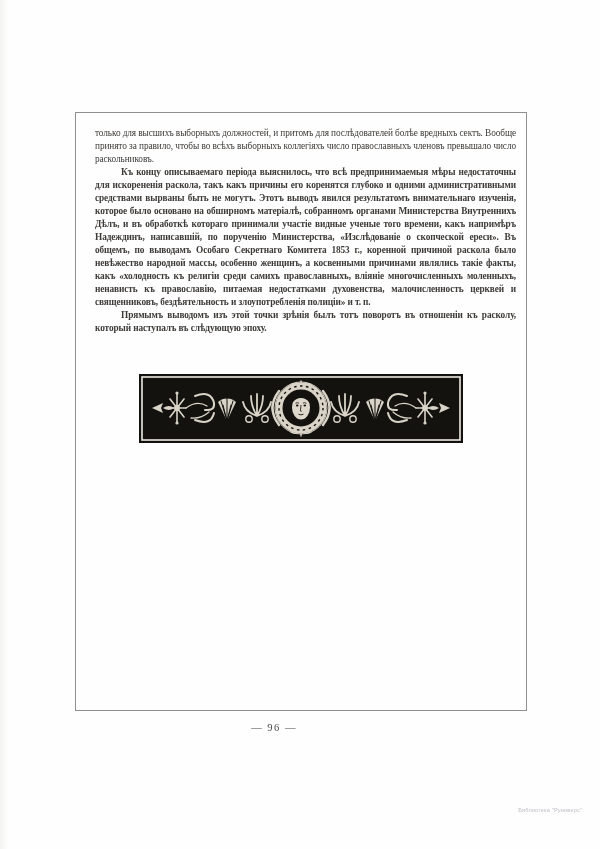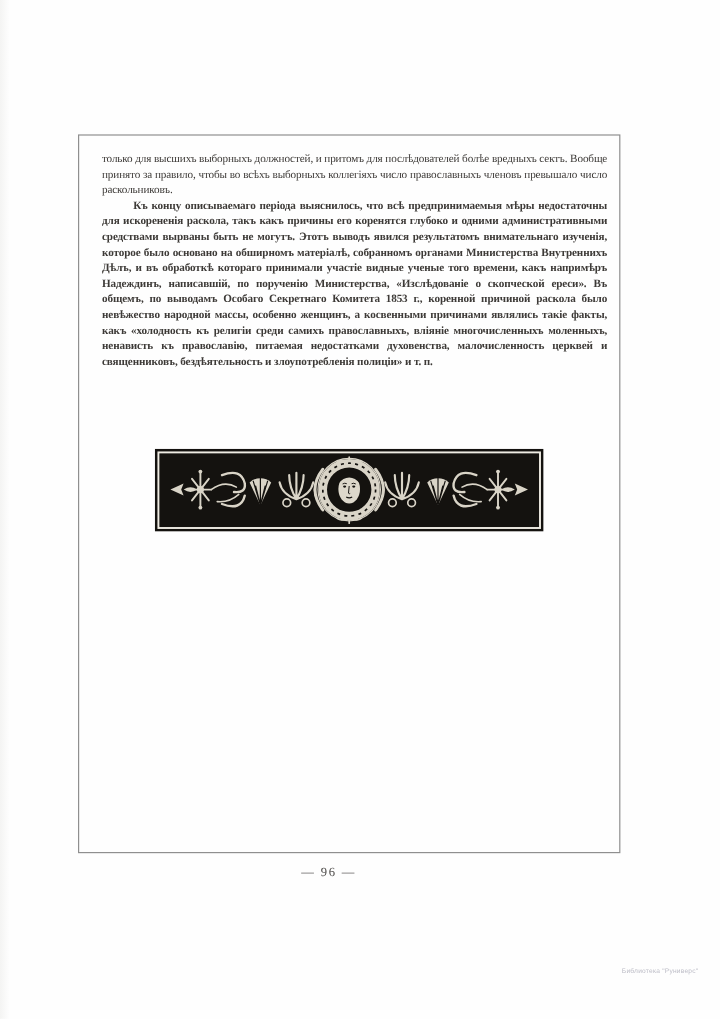--- a/index.html
+++ b/index.html
@@ -3,21 +3,21 @@
 <meta charset="utf-8">
 <style>
   html, body { margin: 0; padding: 0; }
   body {
     width: 600px; height: 849px; position: relative;
     background: #fefefe; overflow: hidden;
     font-family: "Liberation Serif", "DejaVu Serif", serif;
   }
   .page { position: absolute; inset: 0; background: linear-gradient(90deg, #f4f4f3 0px, #fefefe 8px); }
   .frame {
-    position: absolute; left: 65px; top: 112px; width: 452px; height: 599px;
+    position: absolute; left: 75px; top: 112px; width: 452px; height: 599px;
     box-sizing: border-box; border: 1px solid #8f8f8f; background: #fefefe;
   }
   .textblock {
     position: absolute; left: 19px; top: 14px; width: 421px;
     font-size: 9.3px; line-height: 13px; color: #3d3a37;
     text-align: justify; letter-spacing: -0.1px;
   }
   .para { margin: 0; }
   .para.indent { text-indent: 26px; font-weight: bold; }
   .ornament-wrap {
@@ -37,20 +37,21 @@
 </head>
 <body>
 
 <div class="page">
 
   <div class="frame">
 
     <div class="textblock">
       <p class="para">только для высшихъ выборныхъ должностей, и притомъ для послѣдователей болѣе вредныхъ сектъ. Вообще принято за правило, чтобы во всѣхъ выборныхъ коллегіяхъ число православныхъ членовъ превышало число раскольниковъ.</p>
       <p class="para indent">Къ концу описываемаго періода выяснилось, что всѣ предпринимаемыя мѣры недостаточны для искорененія раскола, такъ какъ причины его коренятся глубоко и одними административными средствами вырваны быть не могутъ. Этотъ выводъ явился результатомъ внимательнаго изученія, которое было основано на обширномъ матеріалѣ, собранномъ органами Министерства Внутреннихъ Дѣлъ, и въ обработкѣ котораго принимали участіе видные ученые того времени, какъ напримѣръ Надеждинъ, написавшій, по порученію Министерства, «Изслѣдованіе о скопческой ереси». Въ общемъ, по выводамъ Особаго Секретнаго Комитета 1853 г., коренной причиной раскола было невѣжество народной массы, особенно женщинъ, а косвенными причинами являлись такіе факты, какъ «холодность къ религіи среди самихъ православныхъ, вліяніе многочисленныхъ моленныхъ, ненависть къ православію, питаемая недостатками духовенства, малочисленность церквей и священниковъ, бездѣятельность и злоупотребленія полиціи» и т. п.</p>
+      <p class="para indent">Прямымъ выводомъ изъ этой точки зрѣнія былъ тотъ поворотъ въ отношеніи къ расколу, который наступалъ въ слѣдующую эпоху.</p>
     </div>
 
     <div class="ornament-wrap">
       <svg width="324" height="69" viewBox="0 0 324 69">
 
         <rect width="324" height="69" fill="#14120f"></rect>
         <rect x="3" y="3" width="318" height="63" fill="none" stroke="#efece3" stroke-width="1.6"></rect>
 
         <g stroke="#d9d4c7" fill="none" stroke-linecap="round">
           <g id="halfL">

